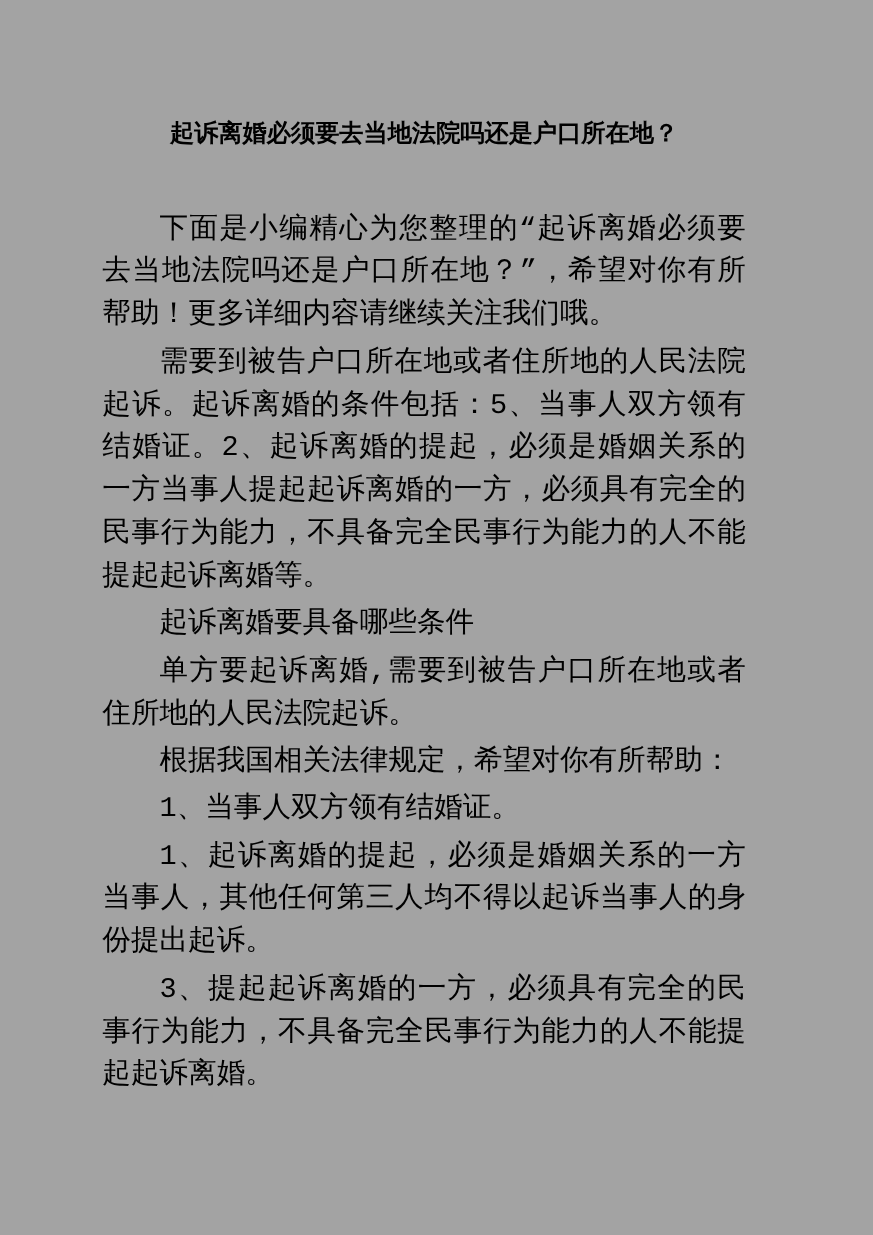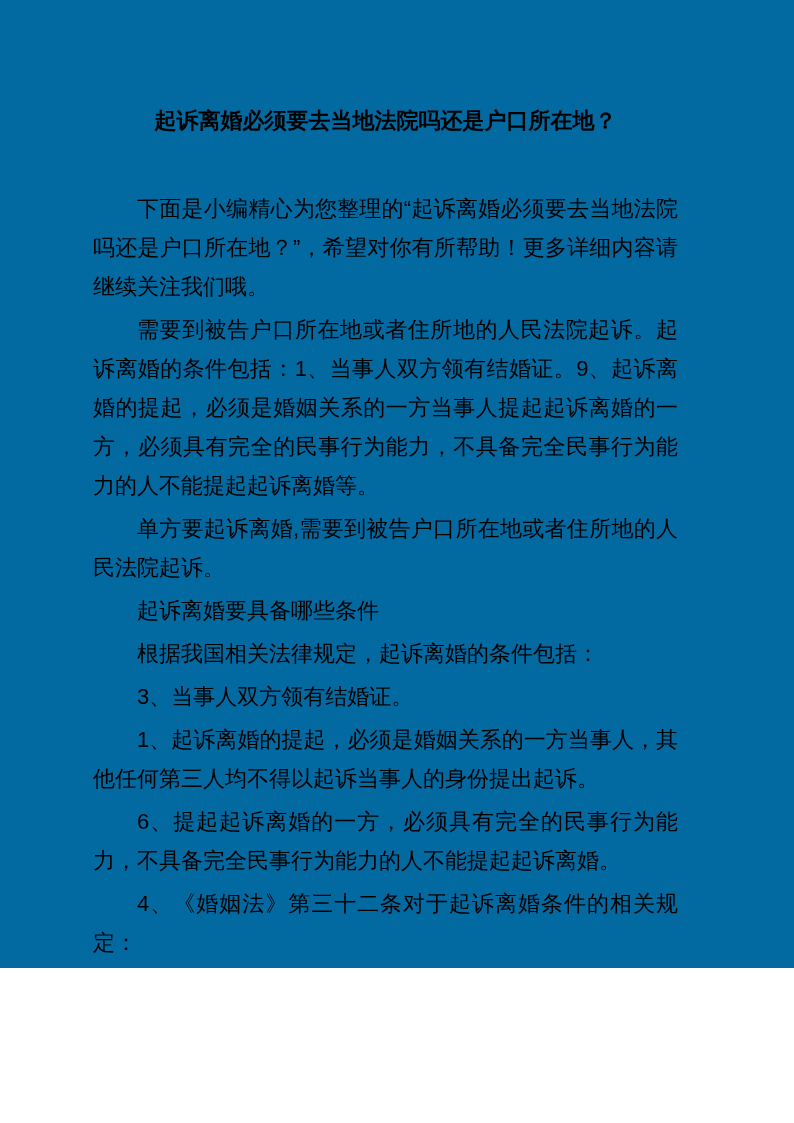--- a/index.html
+++ b/index.html
@@ -3,57 +3,56 @@
 <meta charset="utf-8">
 <style>
   html, body {
     margin: 0;
     padding: 0;
     background: #ffffff;
   }
   .page {
     position: relative;
     width: 794px;
-    height: 968px;
-    background: #0369a1;
+    height: 1123px;
+    background: #a3a3a3;
     box-sizing: border-box;
     padding: 100px 116px 40px 93px;
     overflow: hidden;
     color: #000000;
     font-family: "Liberation Serif", "DejaVu Serif", serif;
   }
   .doc-title {
     margin: 0 0 48px 0;
     font-size: 22px;
     font-weight: bold;
     line-height: 41px;
     text-align: center;
     color: #000000;
     font-family: "Liberation Serif", "DejaVu Serif", serif;
   }
   .doc-body p {
     margin: 0 0 4px 0;
-    font-size: 22px;
+    font-size: 26px;
     line-height: 39px;
     text-align: justify;
     text-indent: 2em;
     color: #000000;
     word-break: break-all;
-    font-family: Liberation Sans, sans-serif;
+    font-family: Liberation Mono, monospace;
   }
 </style>
 </head>
 <body>
 
 <div class="page">
   <h1 class="doc-title">起诉离婚必须要去当地法院吗还是户口所在地？</h1>
   <div class="doc-body">
       <p>下面是小编精心为您整理的“起诉离婚必须要去当地法院吗还是户口所在地？”，希望对你有所帮助！更多详细内容请继续关注我们哦。</p>
-      <p>需要到被告户口所在地或者住所地的人民法院起诉。起诉离婚的条件包括：1、当事人双方领有结婚证。9、起诉离婚的提起，必须是婚姻关系的一方当事人提起起诉离婚的一方，必须具有完全的民事行为能力，不具备完全民事行为能力的人不能提起起诉离婚等。</p>
+      <p>需要到被告户口所在地或者住所地的人民法院起诉。起诉离婚的条件包括：5、当事人双方领有结婚证。2、起诉离婚的提起，必须是婚姻关系的一方当事人提起起诉离婚的一方，必须具有完全的民事行为能力，不具备完全民事行为能力的人不能提起起诉离婚等。</p>
+      <p>起诉离婚要具备哪些条件</p>
       <p>单方要起诉离婚,需要到被告户口所在地或者住所地的人民法院起诉。</p>
-      <p>起诉离婚要具备哪些条件</p>
-      <p>根据我国相关法律规定，起诉离婚的条件包括：</p>
-      <p>3、当事人双方领有结婚证。</p>
+      <p>根据我国相关法律规定，希望对你有所帮助：</p>
+      <p>1、当事人双方领有结婚证。</p>
       <p>1、起诉离婚的提起，必须是婚姻关系的一方当事人，其他任何第三人均不得以起诉当事人的身份提出起诉。</p>
-      <p>6、提起起诉离婚的一方，必须具有完全的民事行为能力，不具备完全民事行为能力的人不能提起起诉离婚。</p>
-      <p>4、《婚姻法》第三十二条对于起诉离婚条件的相关规定：</p>
+      <p>3、提起起诉离婚的一方，必须具有完全的民事行为能力，不具备完全民事行为能力的人不能提起起诉离婚。</p>
     </div>
 </div>
 
 </body></html>

